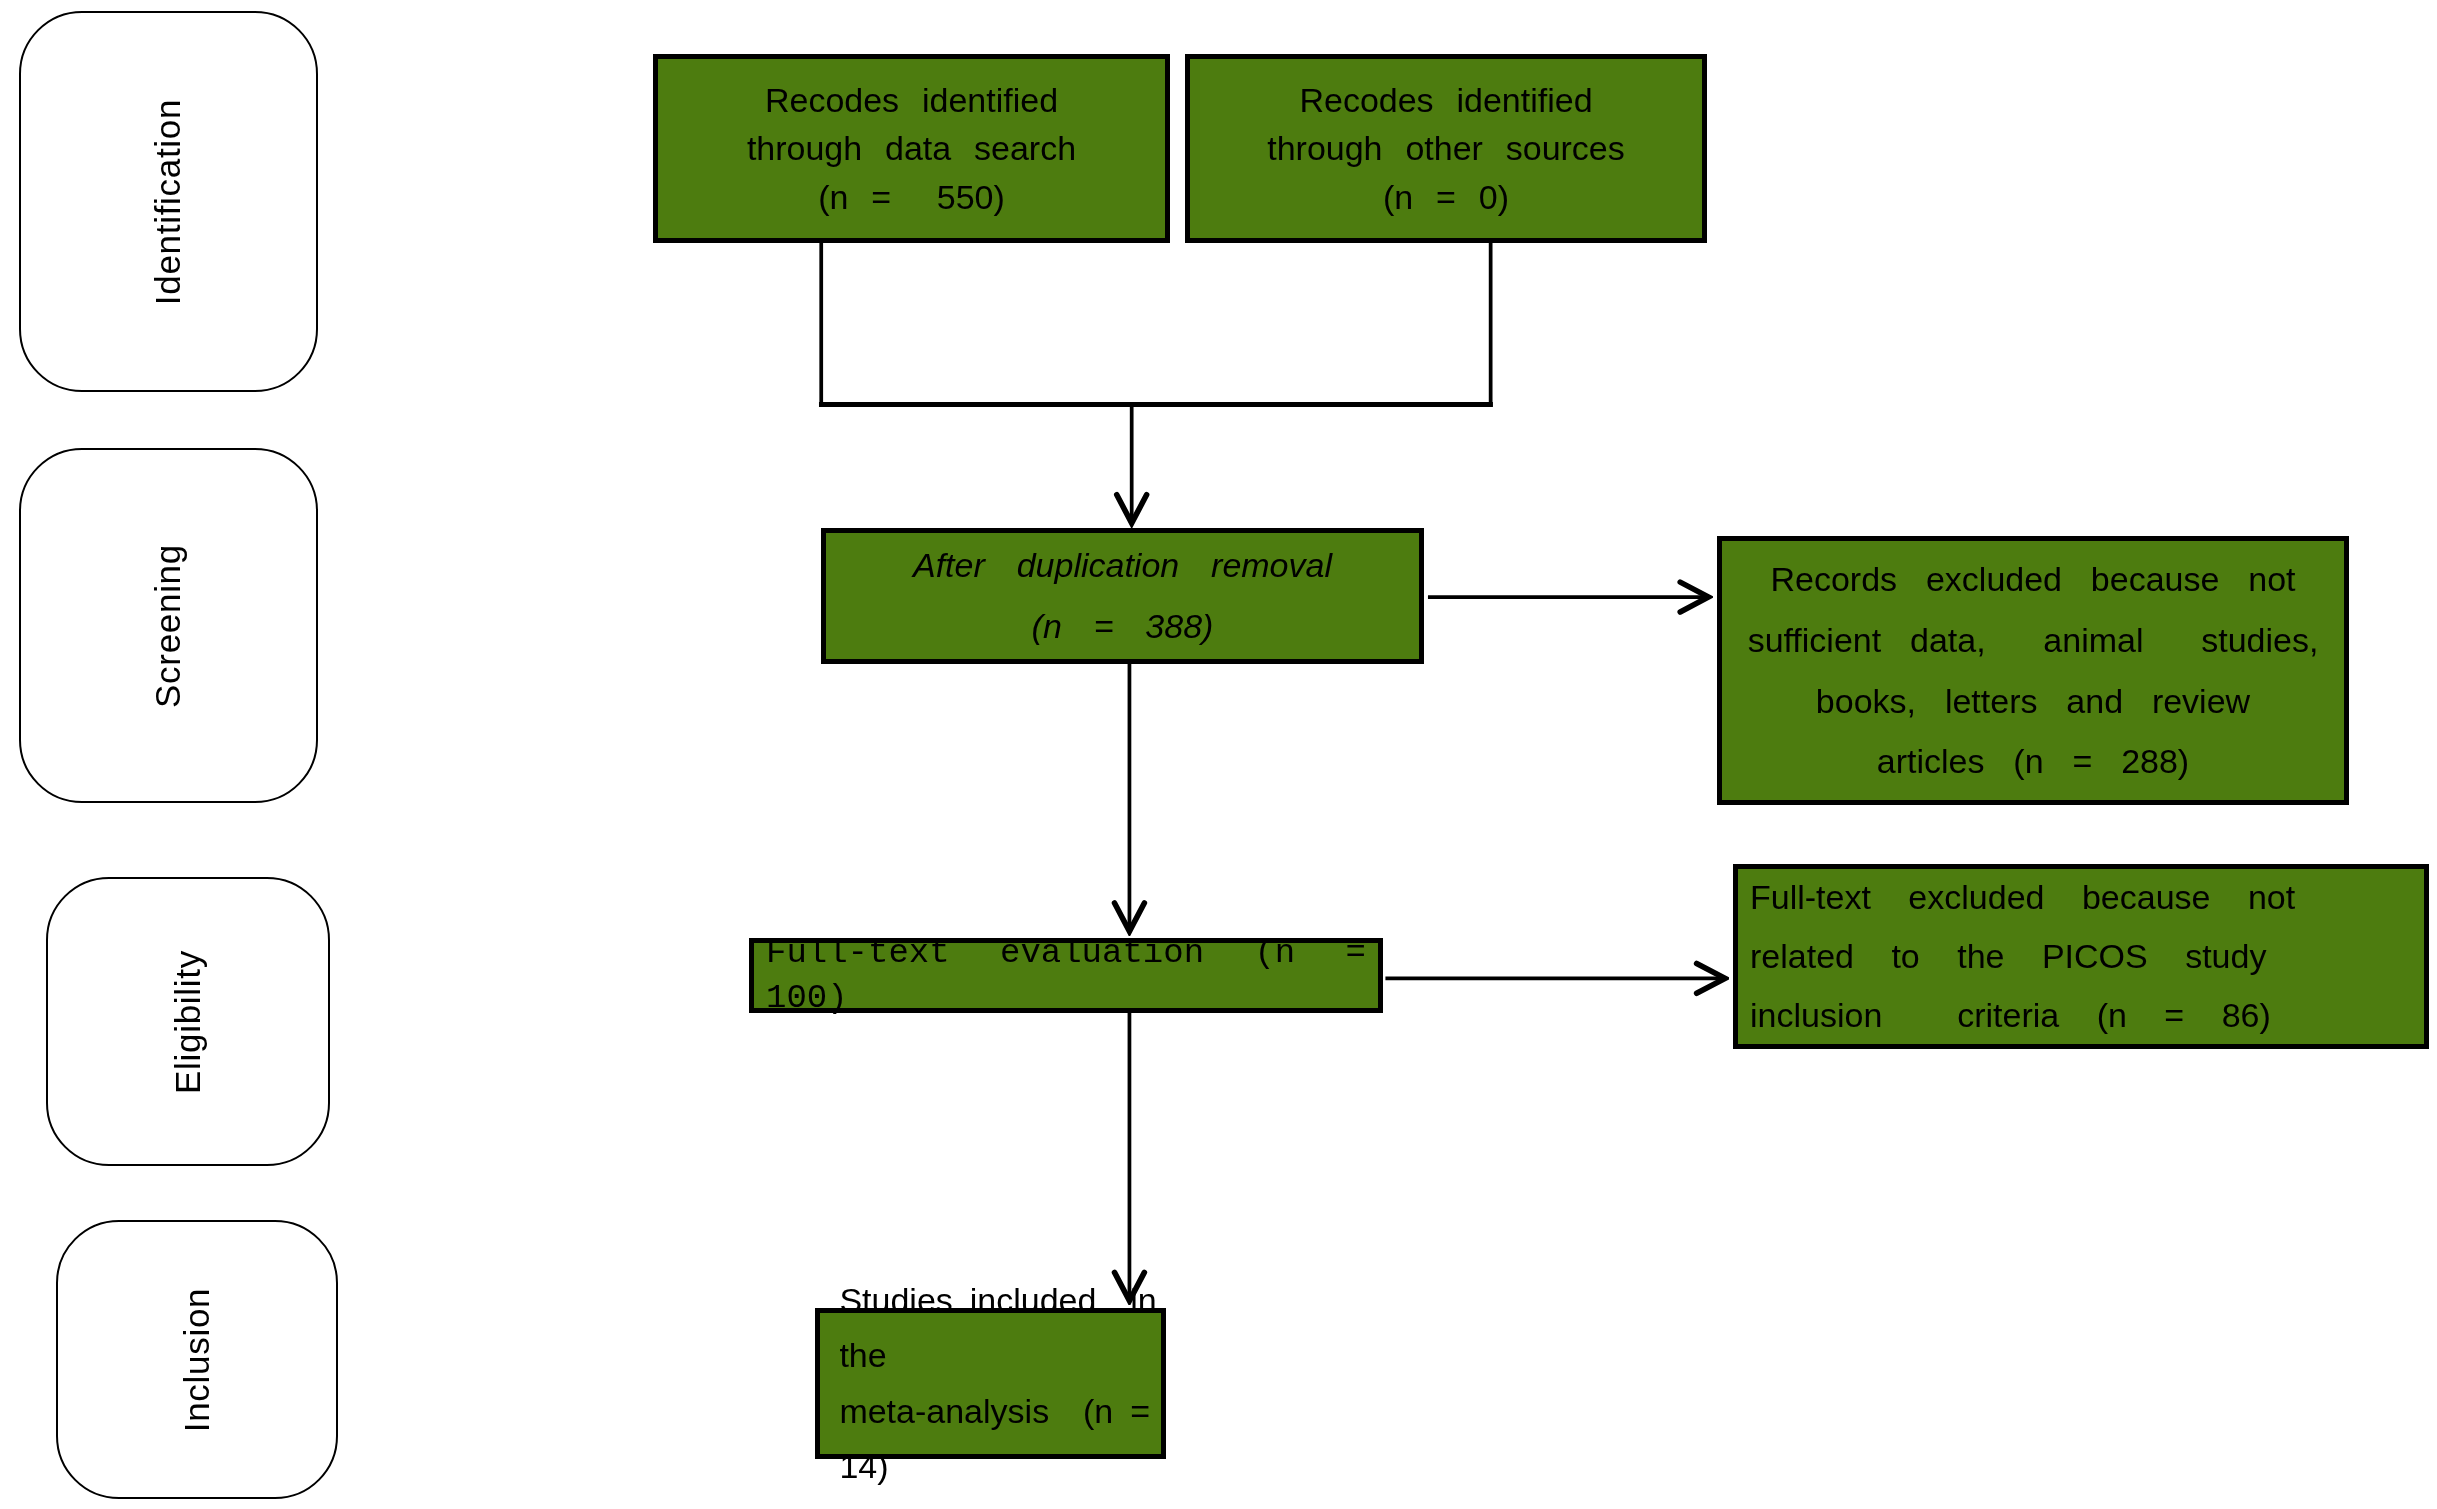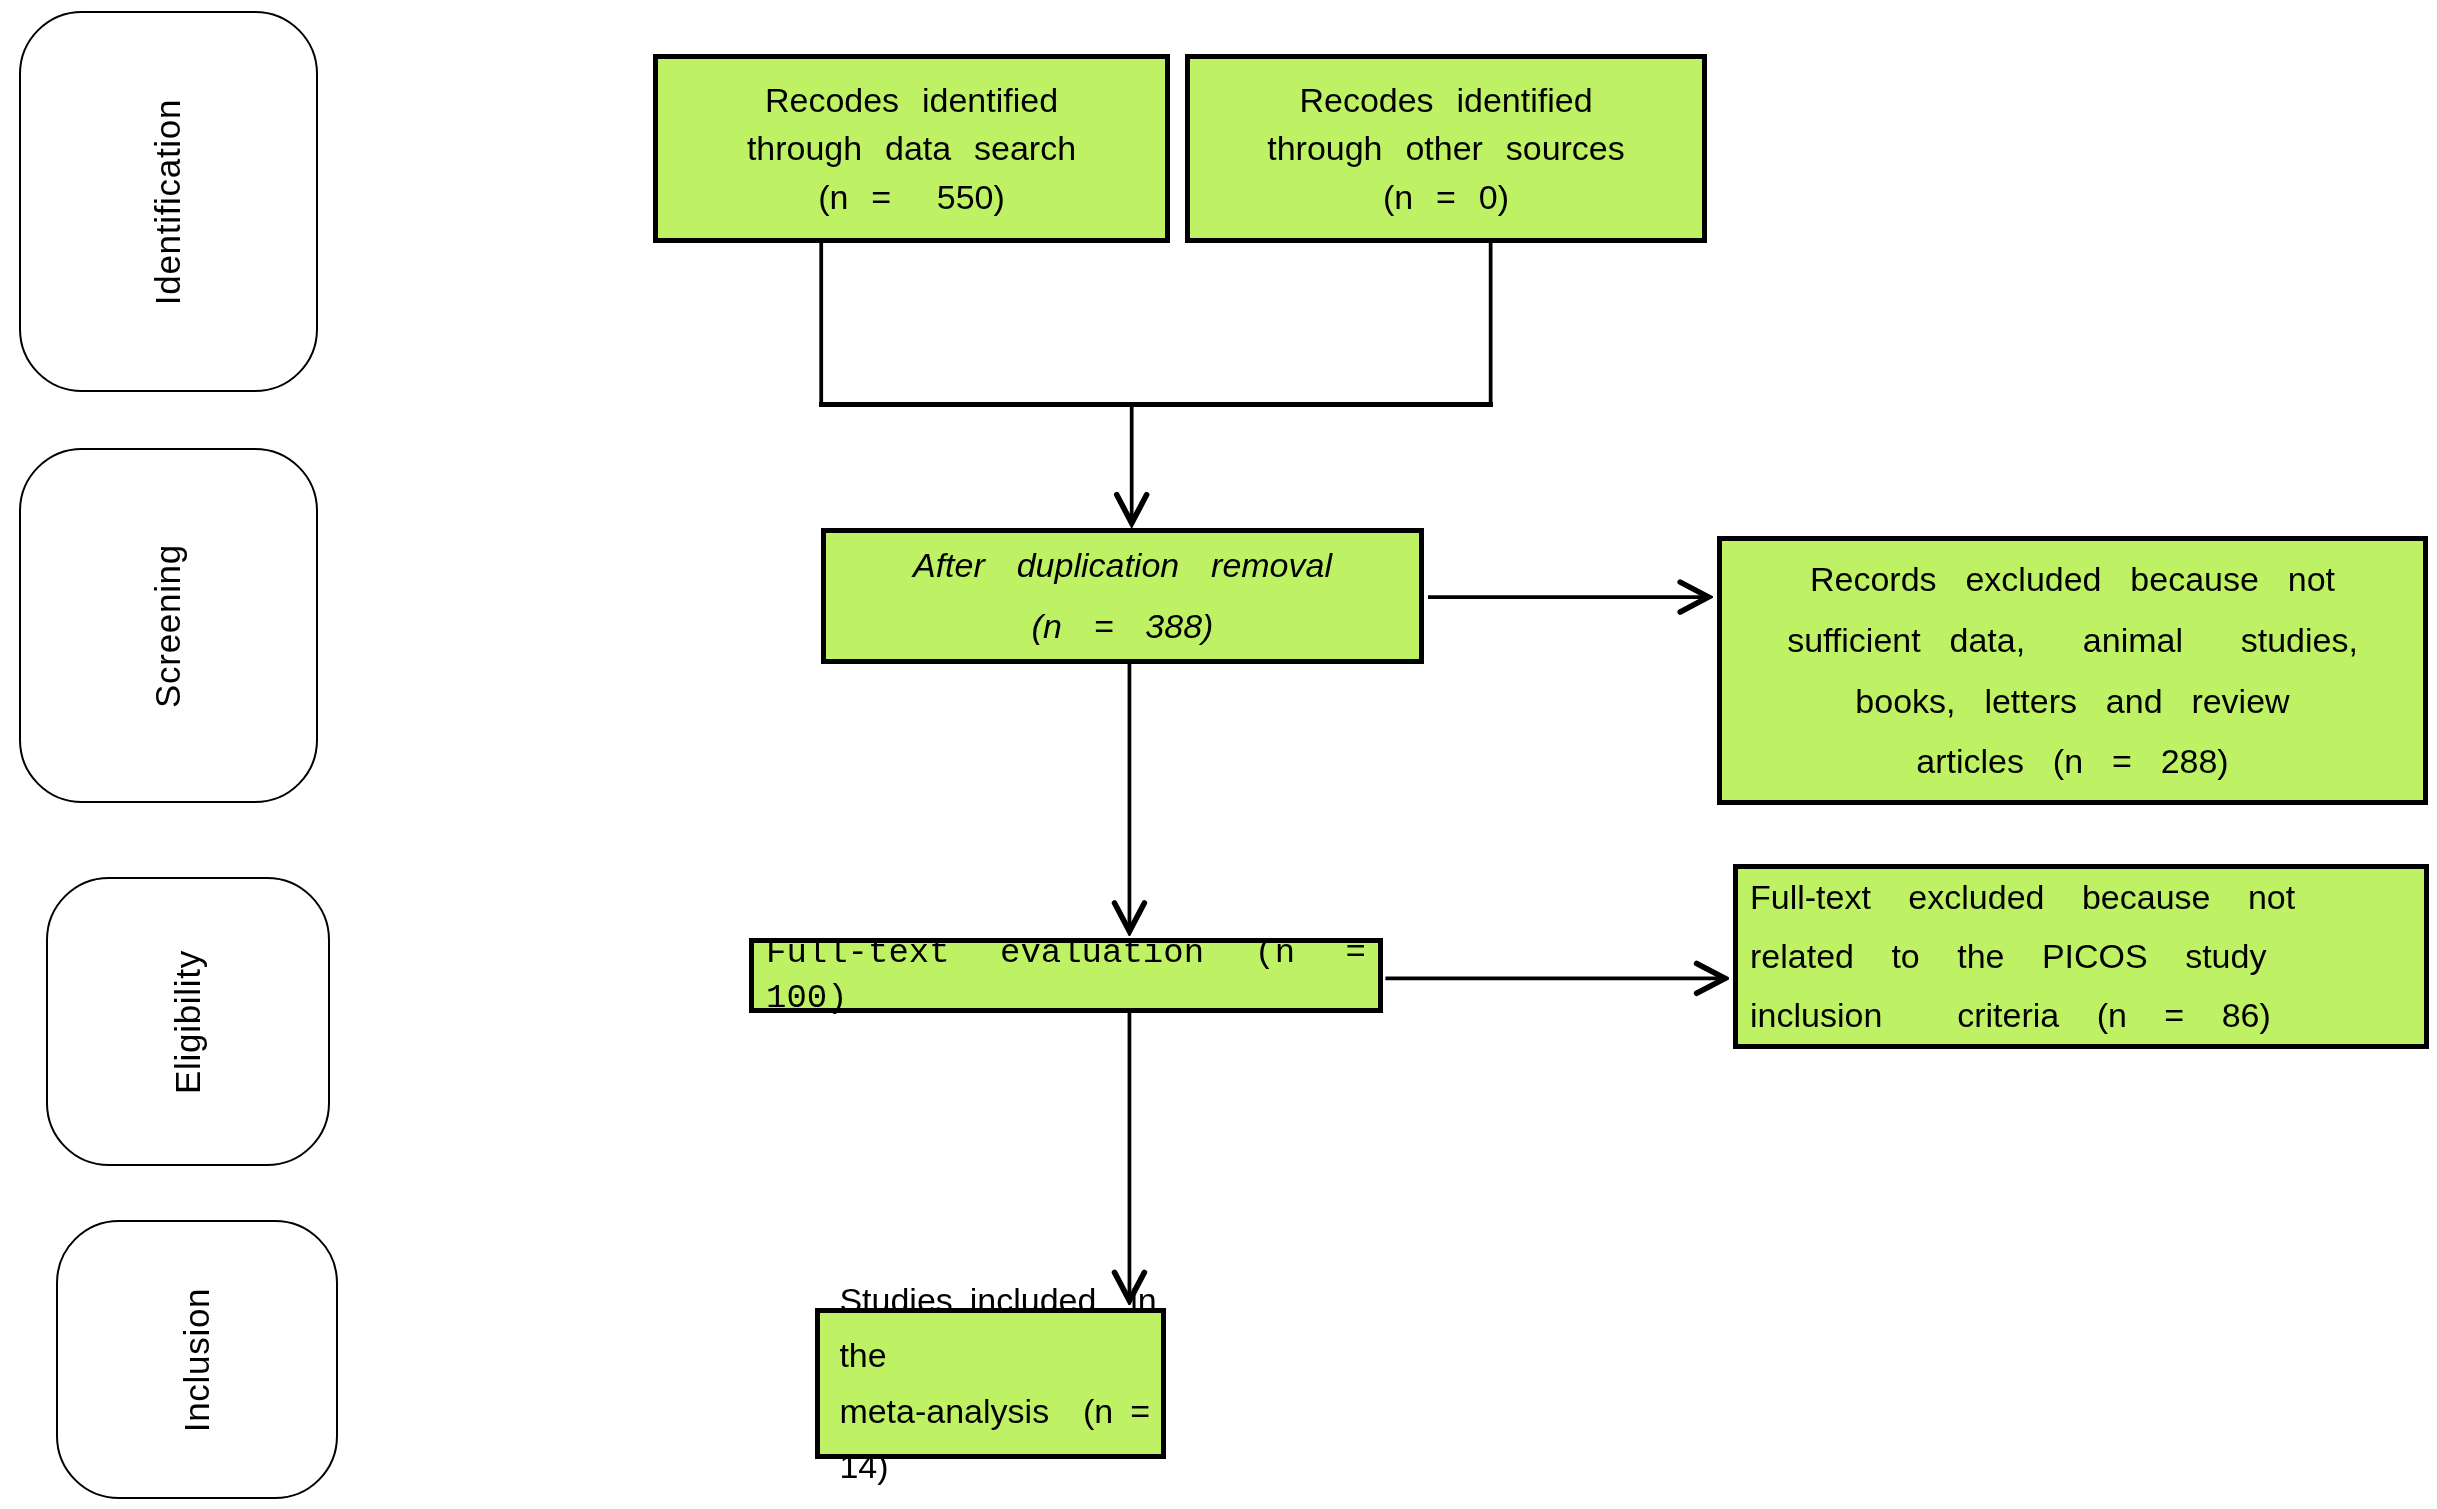--- a/index.html
+++ b/index.html
@@ -29,21 +29,21 @@
   .stage .rot {
     transform: rotate(-90deg);
     white-space: nowrap;
     font-size: 35px;
     letter-spacing: 0.7px;
   }
   
   .fbox {
     position: absolute;
     border: 5.2px solid #000000;
-    background: #bef264;
+    background: #4d7c0f;
     box-sizing: border-box;
     display: flex;
     align-items: center;
     justify-content: center;
     font-size: 34px;
   }
   .btxt {
     white-space: pre-wrap;
     width: 100%;
   }
@@ -108,21 +108,21 @@
     <div class="btxt">Recodes identified
 through other sources
 (n = 0)</div>
   </div>
 
   <div class="fbox center lhC" style="left:821px; top:528px; width:603px; height:136px;font-style:italic;">
     <div class="btxt">After duplication removal
 (n = 388)</div>
   </div>
 
-  <div class="fbox center lhD" style="left:1717px; top:536px; width:711px; height:269px;">
+  <div class="fbox center lhD" style="left:1717px; top:536px; width:632px; height:269px;">
     <div class="btxt">Records excluded because not
 sufficient data,  animal  studies,
 books, letters and review
 articles (n = 288)</div>
   </div>
 
   <div class="fbox lhE" style="left:749px; top:938px; width:634px; height:75px;font-family:Liberation Mono, monospace;">
     <div class="btxt">Full-text evaluation (n = 100)</div>
   </div>
 

